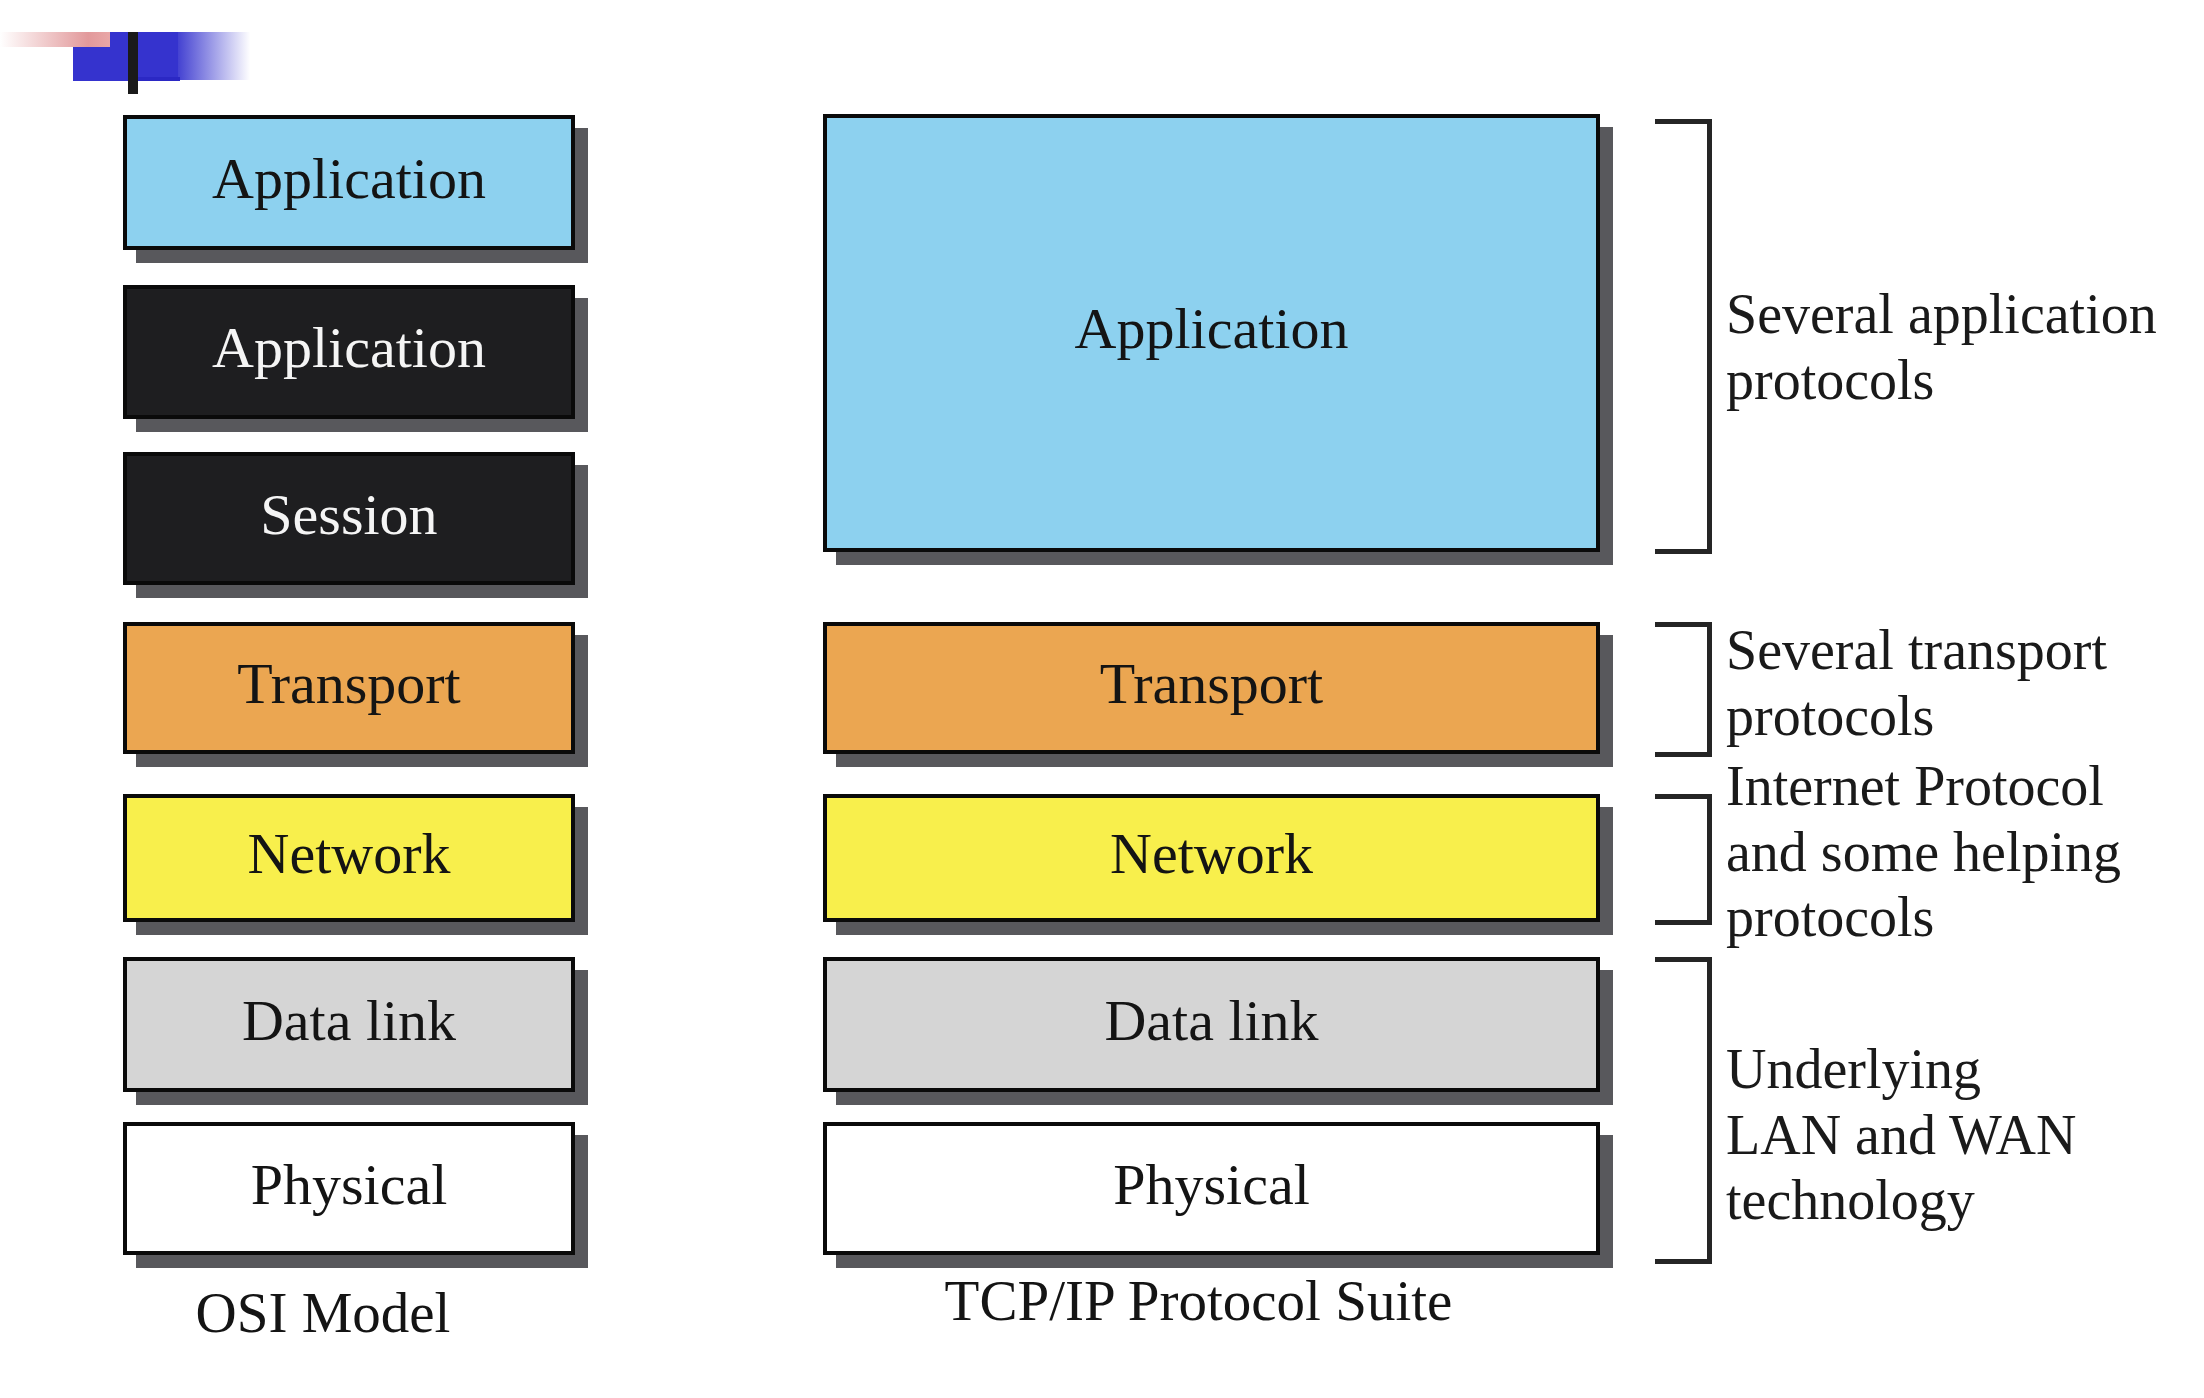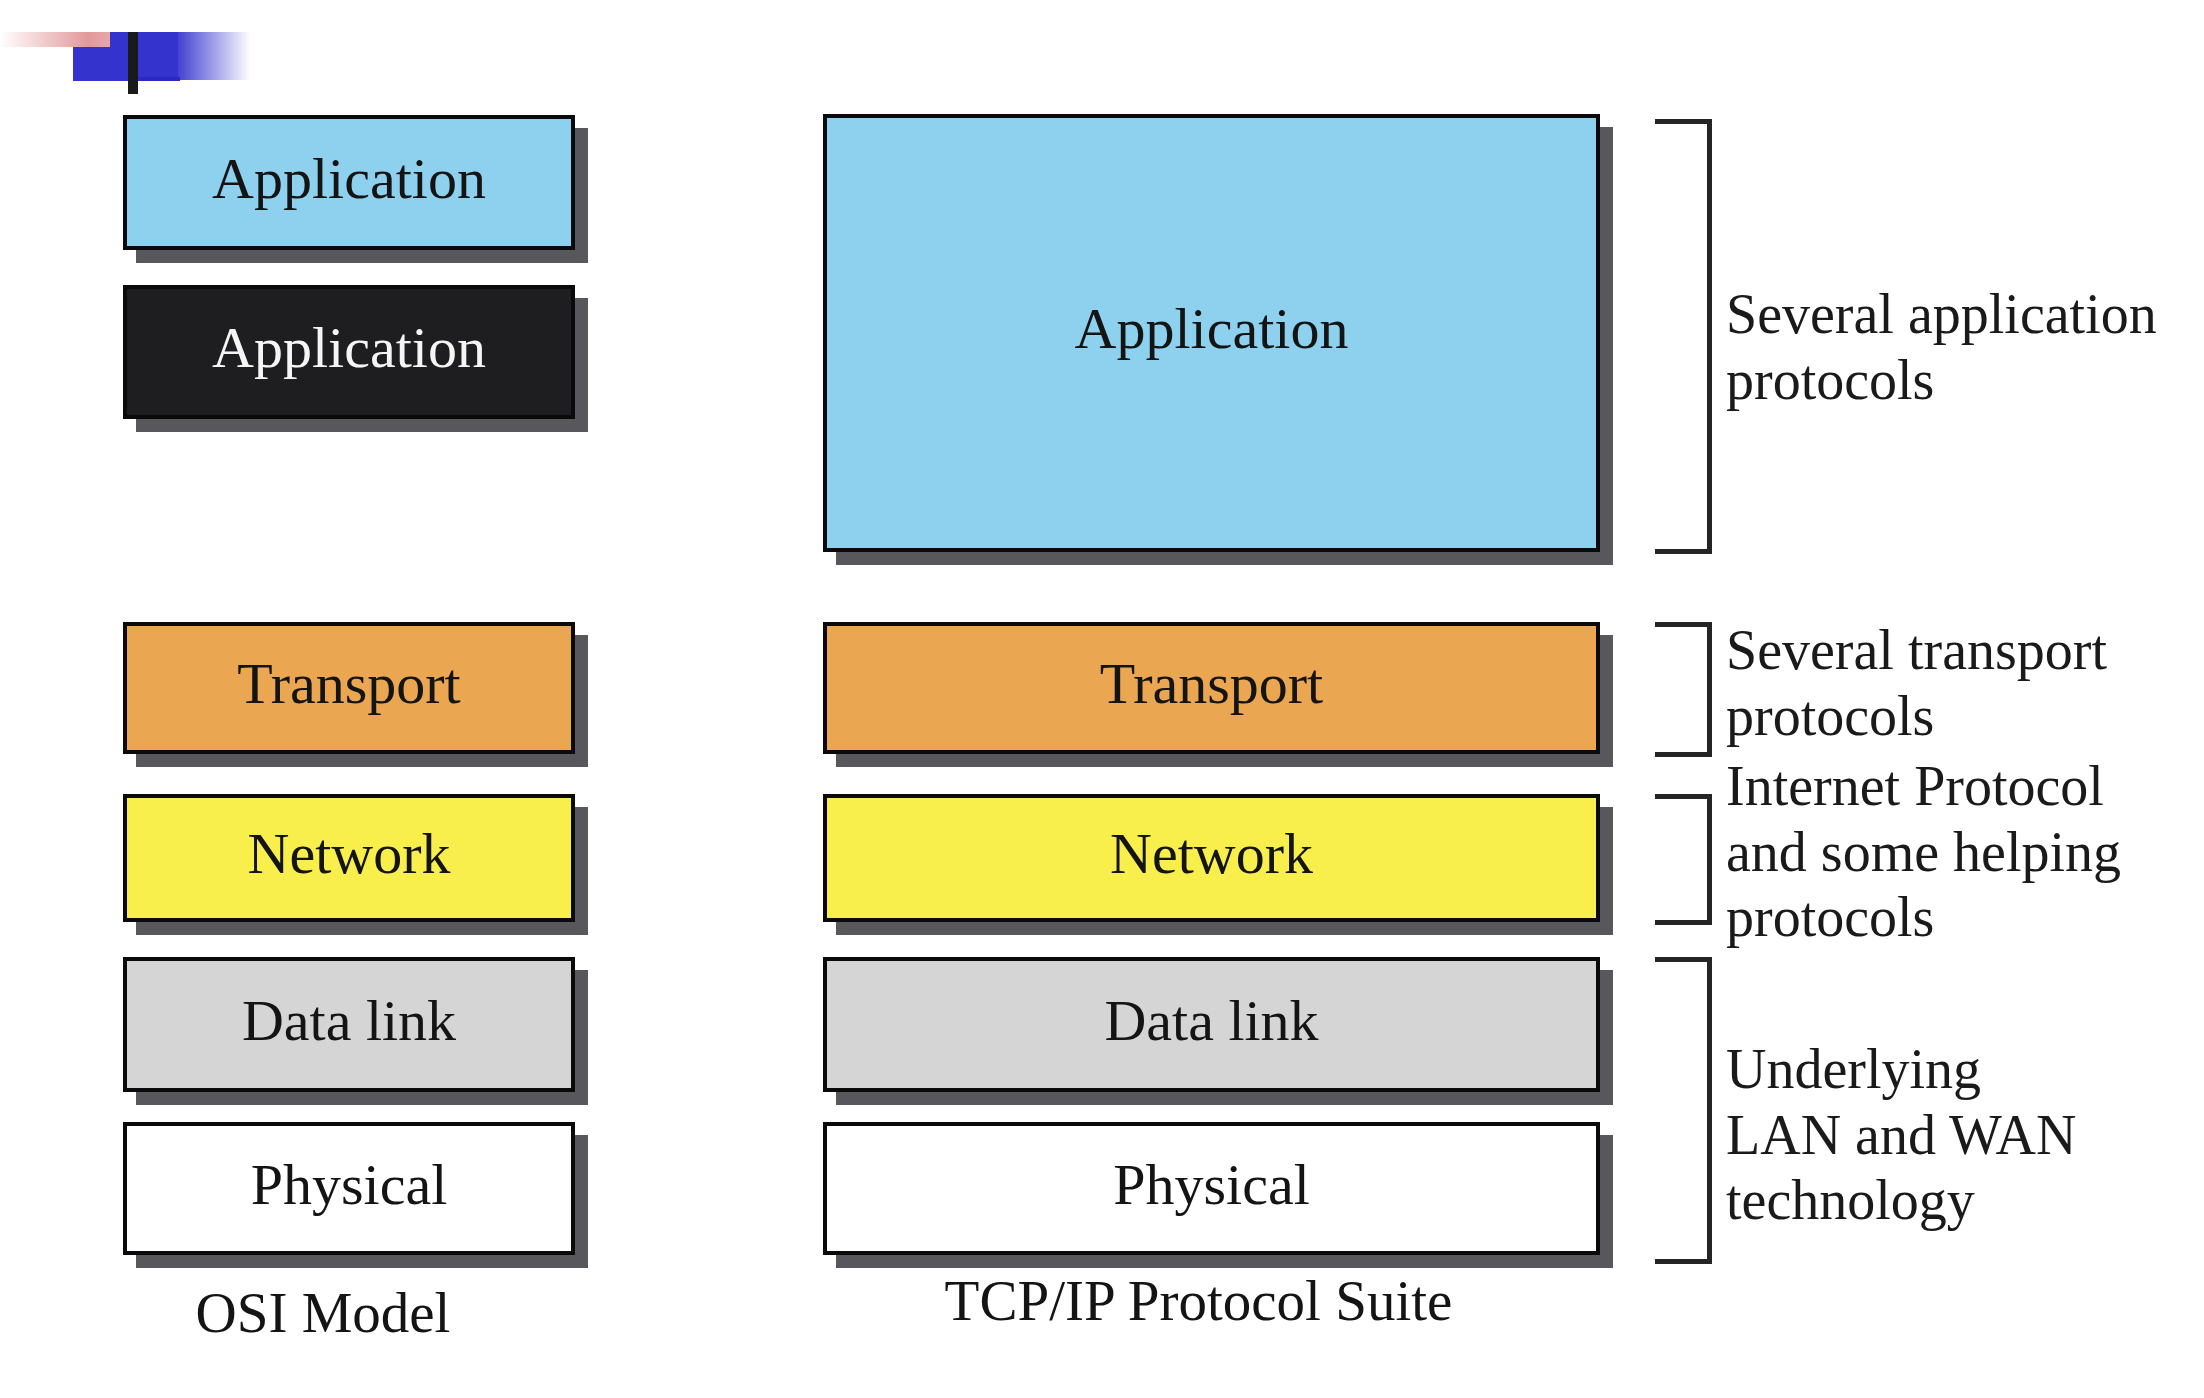--- a/index.html
+++ b/index.html
@@ -66,20 +66,23 @@
   <div class="deco deco-underline"></div>
   <div class="deco deco-pink"></div>
   <div class="deco deco-black-bar"></div>
 
   <div class="layer-box" style="left: 123px; top: 83px; width: 452px; height: 135px; background-color: rgb(141, 209, 239); color: rgb(20, 20, 20);">
     <span>Application</span>
   </div>
   <div class="layer-box" style="left: 123px; top: 253px; width: 452px; height: 134px; background-color: rgb(30, 30, 32); color: rgb(245, 245, 245);">
     <span>Application</span>
   </div>
+  <div class="layer-box" style="left: 123px; top: 420px; width: 452px; height: 133px; background-color: rgb(30, 30, 32); color: rgb(245, 245, 245);">
+    <span>Session</span>
+  </div>
   <div class="layer-box" style="left: 123px; top: 590px; width: 452px; height: 132px; background-color: rgb(235, 166, 81); color: rgb(20, 20, 20);">
     <span>Transport</span>
   </div>
   <div class="layer-box" style="left: 123px; top: 762px; width: 452px; height: 128px; background-color: rgb(248, 239, 76); color: rgb(20, 20, 20);">
     <span>Network</span>
   </div>
   <div class="layer-box" style="left: 123px; top: 925px; width: 452px; height: 135px; background-color: rgb(213, 213, 213); color: rgb(20, 20, 20);">
     <span>Data link</span>
   </div>
   <div class="layer-box" style="left: 123px; top: 1090px; width: 452px; height: 133px; background-color: rgb(255, 255, 255); color: rgb(20, 20, 20);">

